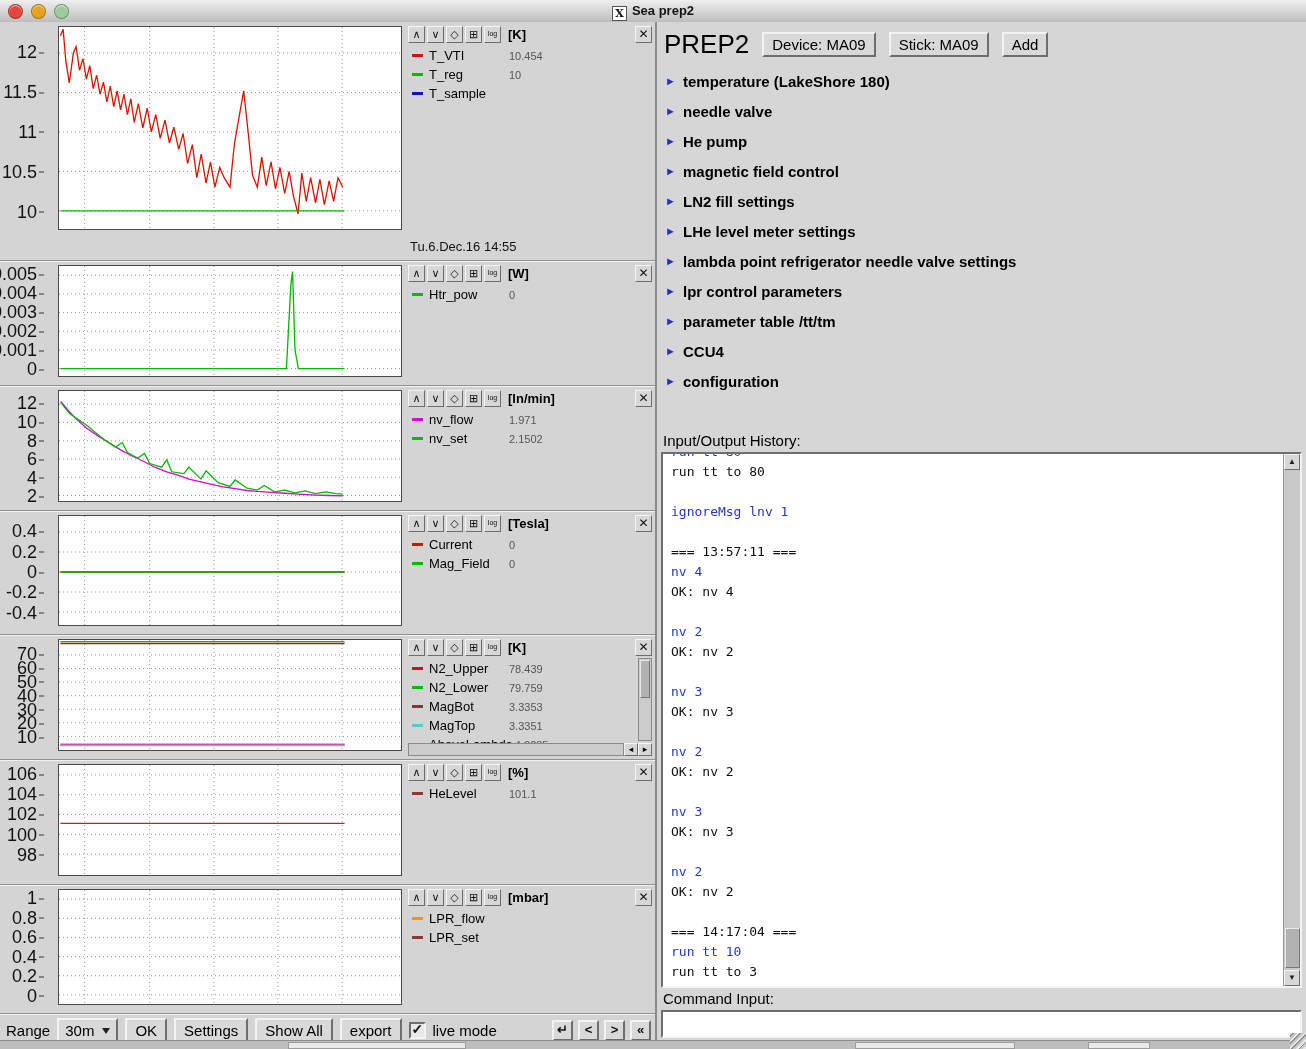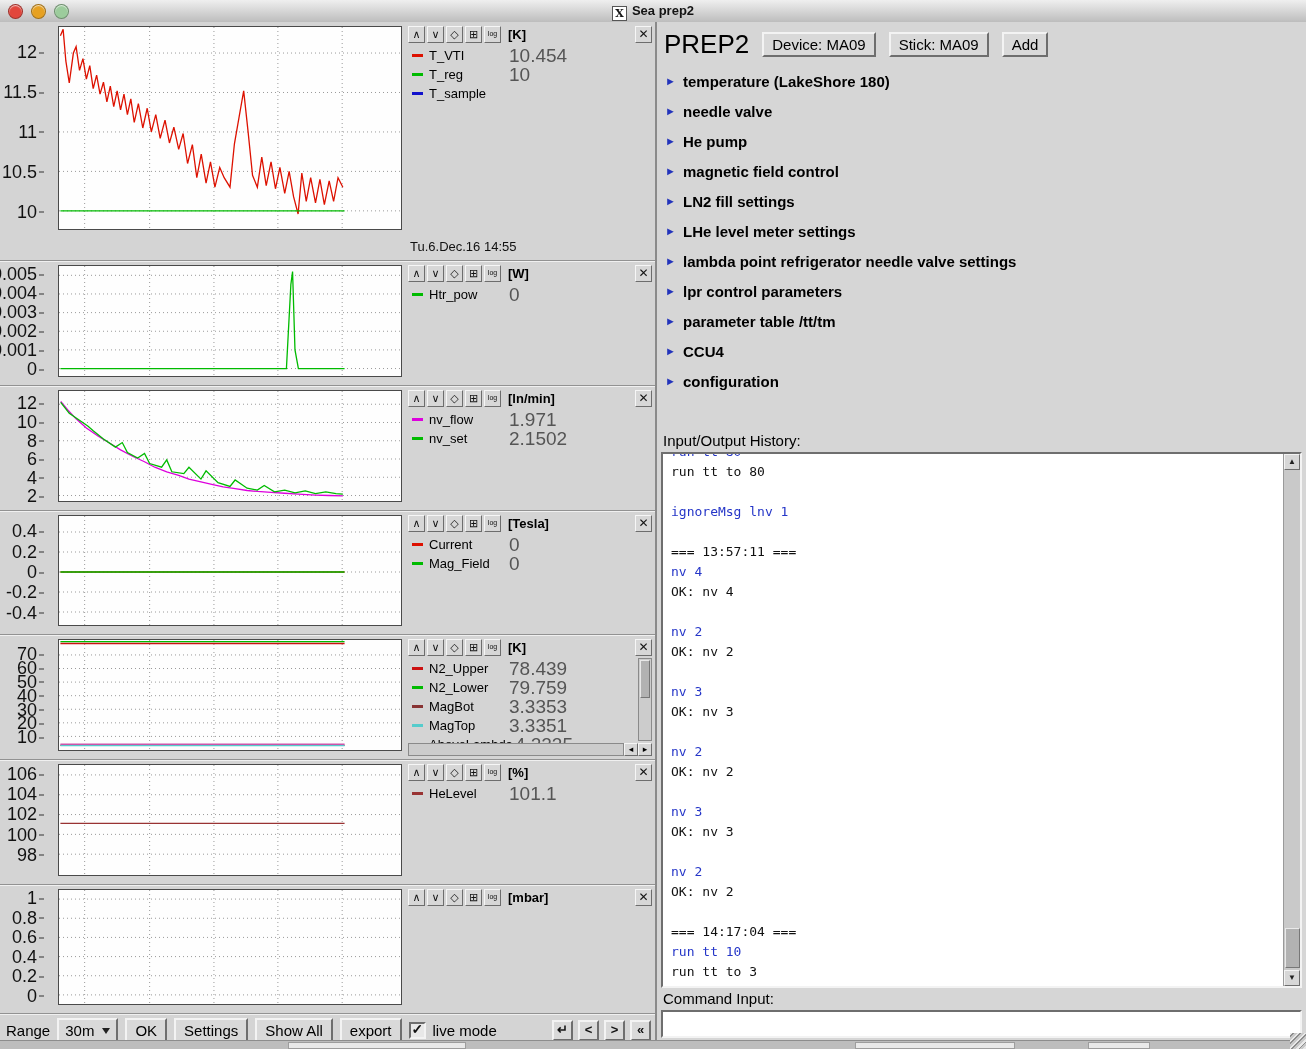--- a/index.html
+++ b/index.html
@@ -39,21 +39,21 @@
   .tool-btn{width:17px;height:17px;background:#d7d7d7;border:1px solid;
     border-color:#f6f6f6 #6d6d6d #6d6d6d #f6f6f6;font-size:11px;line-height:15px;text-align:center;
     color:#111;box-sizing:border-box;cursor:default;}
   .tool-btn.small-text{font-size:7px;line-height:14px;letter-spacing:0;}
   .tool-btn.close{margin-left:auto;font-size:12px;}
   .leg-unit{font-weight:bold;font-size:13px;margin-left:5px;color:#000;}
   .leg-entries{margin-top:3px;}
   .leg-row{display:flex;align-items:center;height:19px;font-size:13px;color:#000;}
   .leg-dash{width:11px;height:3px;margin:0 6px 0 4px;flex:0 0 11px;}
   .leg-name{flex:0 0 78px;white-space:nowrap;}
-  .leg-val{color:#555;margin-left:2px;white-space:nowrap;font-size:19px;}
+  .leg-val{color:#555;margin-left:2px;white-space:nowrap;font-size:11px;}
   .stamp{position:absolute;left:2px;bottom:3px;font-size:13px;color:#111;}
   .leg-vscroll{position:absolute;right:0;top:20px;bottom:15px;width:12px;background:#cccccc;
     border:1px solid #8a8a8a;display:none;}
   .leg-vscroll .thumb{position:absolute;left:1px;right:1px;top:1px;height:45%;background:#b2b2b2;
     border:1px solid;border-color:#e8e8e8 #777 #777 #e8e8e8;}
   .leg-hscroll{position:absolute;left:0;right:0;bottom:0;height:13px;display:none;align-items:stretch;}
   .leg-hscroll .htrack{flex:1;background:#cccccc;border:1px solid #8a8a8a;}
   .harrow{width:14px;height:13px;background:#d7d7d7;border:1px solid;
     border-color:#f6f6f6 #6d6d6d #6d6d6d #f6f6f6;font-size:9px;line-height:11px;text-align:center;box-sizing:border-box;}
 
@@ -485,20 +485,32 @@
     <div class="legend">
       <div class="leg-header">
             <span class="tool-btn">∧</span>
             <span class="tool-btn">∨</span>
             <span class="tool-btn">◇</span>
             <span class="tool-btn">⊞</span>
             <span class="tool-btn small-text">log</span>
             <span class="leg-unit">[mbar]</span>
             <span class="tool-btn close">✕</span>
           </div>
+      <div class="leg-entries">
+            <div class="leg-row">
+              <span class="leg-dash" style="background: rgb(238, 153, 0);"></span>
+              <span class="leg-name">LPR_flow</span>
+              <span class="leg-val"></span>
+            </div>
+            <div class="leg-row">
+              <span class="leg-dash" style="background: rgb(153, 51, 51);"></span>
+              <span class="leg-name">LPR_set</span>
+              <span class="leg-val"></span>
+            </div>
+          </div>
 
     </div>
   </div>
 
   <div class="toolbar">
     <span class="tb-label">Range</span>
     <span class="select">
       <span>30m</span>
       <span class="sel-arrow"></span>
     </span>

